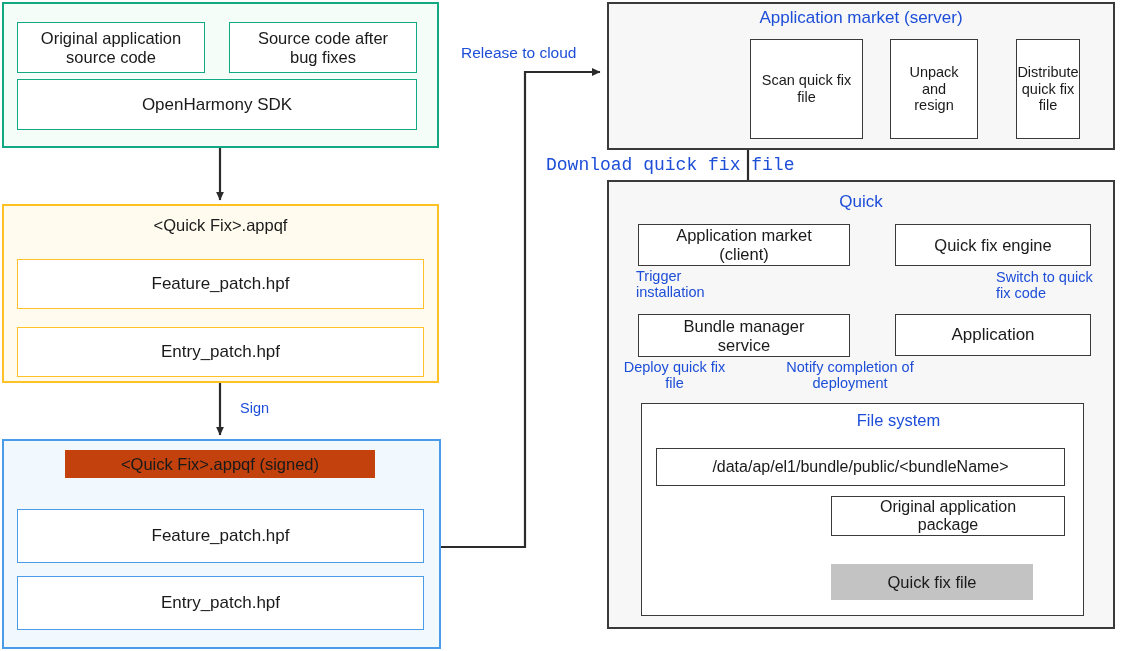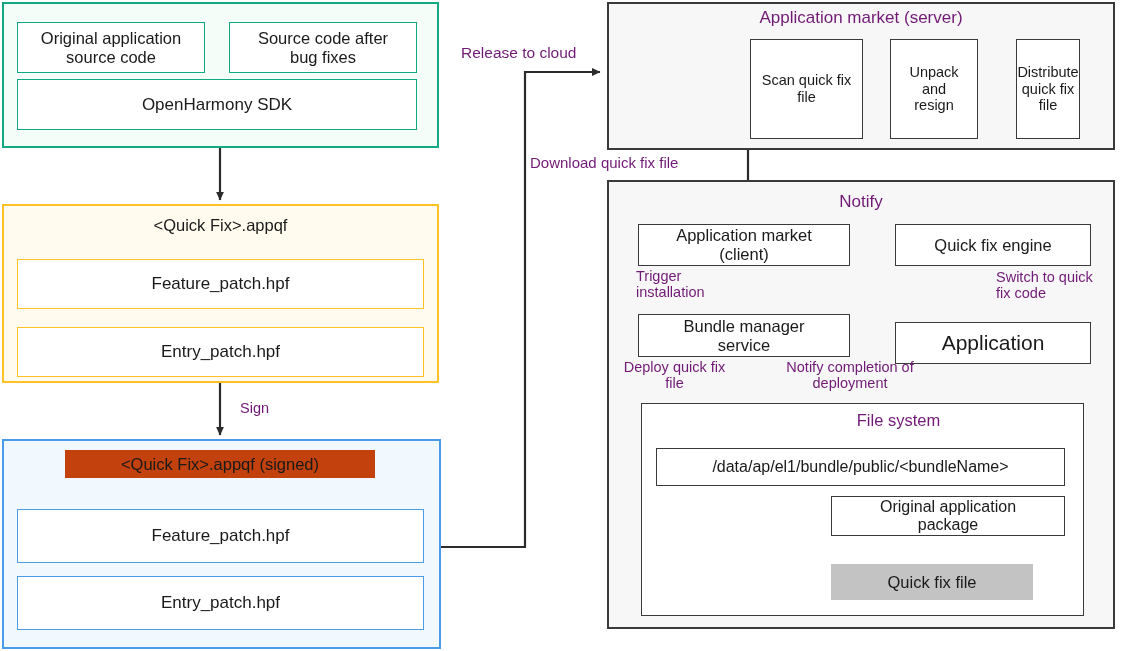--- a/index.html
+++ b/index.html
@@ -75,21 +75,21 @@
     background: #ffffff;
     border: 1.5px solid #3a3a3a;
   }
   .graybox {
     background: #c3c3c3;
     border: none;
   }
 
   .lbl {
     position: absolute;
-    color: #701a75;
+    color: #1d4ed8;
     line-height: 1.12;
     white-space: pre-line;
   }
 
   svg.wires {
     position: absolute;
     left: 0; top: 0;
     width: 1125px;
     height: 651px;
     pointer-events: none;
@@ -177,21 +177,21 @@
   <div class="abs grp b-blue" style="left:17px; top:509px; width:407px; height:54px; font-size:17px;">
     <span>Feature_patch.hpf</span>
   </div>
 
   <div class="abs grp b-blue" style="left:17px; top:576px; width:407px; height:54px; font-size:17px;">
     <span>Entry_patch.hpf</span>
   </div>
 
   <div class="lbl" style="left:461px; top:44px; font-size:15.5px;">Release to cloud</div>
 
-  <div class="lbl" style="left:530px; top:155px; font-size:15px;">Download quick fix file</div>
+  <div class="lbl" style="left:546px; top:155px; font-size:18px;font-family:Liberation Mono, monospace;">Download quick fix file</div>
 
   <div class="abs panel" style="left:607px; top:2px; width:508px; height:148px;"></div>
 
   <div class="lbl panel-title" style="left:607px; top:8px; width:508px; font-size:17px;">Application market (server)</div>
 
 
   <div class="abs grp wbox" style="left:750px; top:39px; width:113px; height:100px; font-size:14.5px;">
     <span style="white-space:pre-line;">Scan quick fix
 file</span>
   </div>
@@ -203,21 +203,21 @@
   </div>
 
   <div class="abs grp wbox" style="left:1016px; top:39px; width:64px; height:100px; font-size:14.5px;">
     <span style="white-space:pre-line;">Distribute
 quick fix
 file</span>
   </div>
 
   <div class="abs panel" style="left:607px; top:180px; width:508px; height:449px;"></div>
 
-  <div class="lbl panel-title" style="left:607px; top:192px; width:508px; font-size:17px;">Notify</div>
+  <div class="lbl panel-title" style="left:607px; top:192px; width:508px; font-size:17px;">Quick</div>
 
   <div class="abs grp wbox" style="left:638px; top:224px; width:212px; height:42px; font-size:16.5px;">
     <span style="white-space:pre-line;">Application market
 (client)</span>
   </div>
 
   <div class="abs grp wbox" style="left:895px; top:224px; width:196px; height:42px; font-size:16.5px;">
     <span>Quick fix engine</span>
   </div>
 
@@ -225,21 +225,21 @@
 installation</div>
 
   <div class="lbl" style="left:996px; top:269px; font-size:14.5px; text-align:left;">Switch to quick
 fix code</div>
 
   <div class="abs grp wbox" style="left:638px; top:314px; width:212px; height:43px; font-size:16.5px;">
     <span style="white-space:pre-line;">Bundle manager
 service</span>
   </div>
 
-  <div class="abs grp wbox" style="left:895px; top:314px; width:196px; height:42px; font-size:21px;margin-top:8px;">
+  <div class="abs grp wbox" style="left:895px; top:314px; width:196px; height:42px; font-size:17px;">
     <span>Application</span>
   </div>
 
   <div class="lbl" style="left:617px; top:359px; font-size:14.5px; text-align:center; width:115px;">Deploy quick fix
 file</div>
 
   <div class="lbl" style="left:765px; top:359px; font-size:14.5px; text-align:center; width:170px;">Notify completion of
 deployment</div>
 
   <div class="abs wbox" style="left:641px; top:403px; width:443px; height:213px;"></div>

